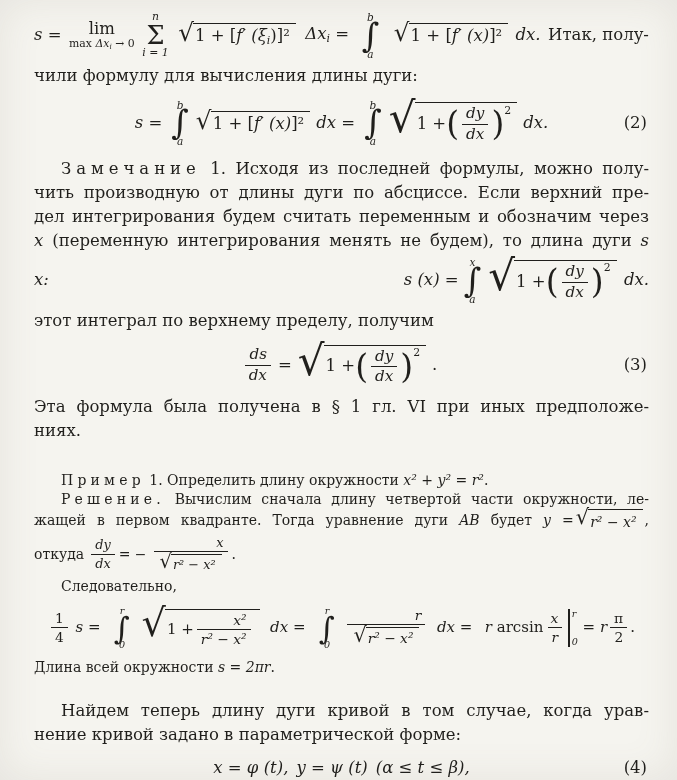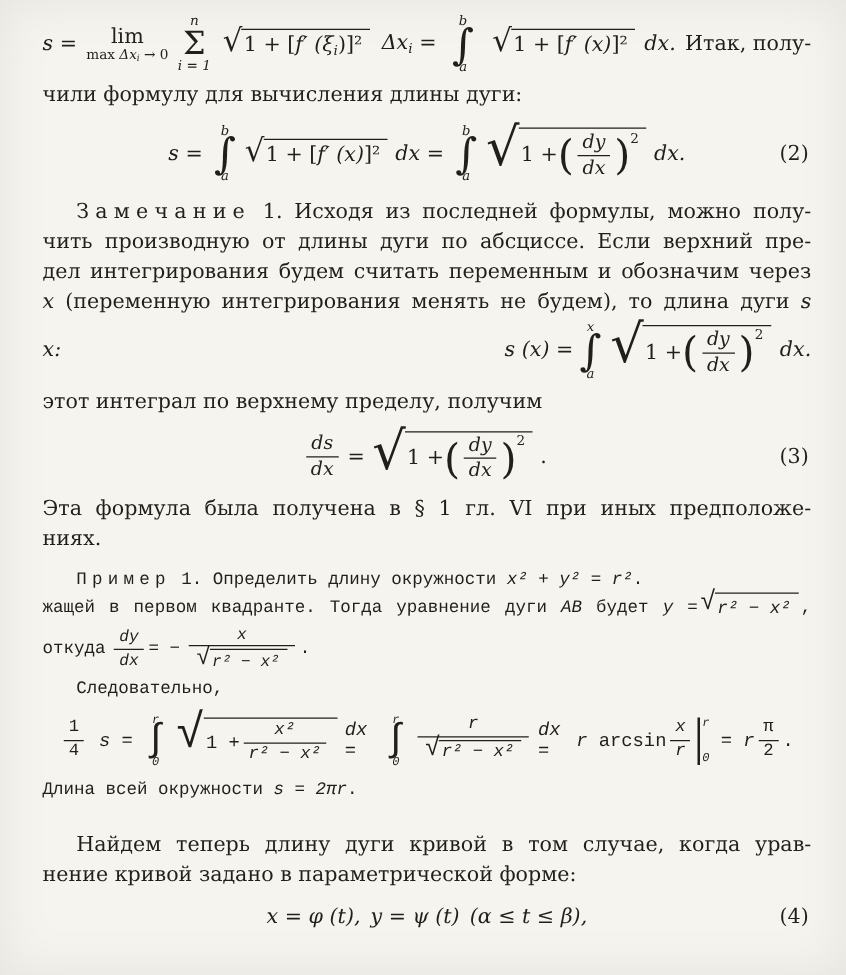--- a/index.html
+++ b/index.html
@@ -37,42 +37,42 @@
   .int { display:inline-flex; flex-direction:column; align-items:center; line-height:1; margin:0 5px; vertical-align:middle; }
   .il { font-size:0.64em; font-style:italic; }
   .isym { font-size:2.05em; line-height:0.78; font-style:normal; }
 
   .sqrt { display:inline-flex; align-items:flex-start; white-space:nowrap; margin:0 2px; vertical-align:middle; }
   .rad { font-style:normal; line-height:1; margin-right:-1px; }
   .sqrt .rad { font-size:1.5em; transform:translateY(-0.10em); }
   .sqrt.big .rad { font-size:2.55em; transform:translateY(-0.12em); }
   .vinc { border-top:1.5px solid currentColor; padding:3px 6px 0 2px; display:inline-flex; align-items:center; }
 
-  .frac { display:inline-flex; flex-direction:column; align-items:center; line-height:1.05; margin:0 3px; font-size:0.92em; vertical-align:middle; }
+  .frac { display:inline-flex; flex-direction:column; align-items:flex-end; line-height:1.05; margin:0 3px; font-size:0.92em; vertical-align:middle; }
   .fn { padding:0 4px 2px; display:inline-flex; align-items:center; }
   .fd { border-top:1.4px solid currentColor; padding:2px 4px 0; display:inline-flex; align-items:center; }
 
   .pgroup { display:inline-flex; align-items:center; }
   .bigp { font-size:2em; font-style:normal; line-height:0.8; }
   .psup { font-size:0.66em; align-self:flex-start; margin-top:-0.15em; font-style:normal; }
 
   .sb { font-size:0.66em; vertical-align:-0.30em; font-style:italic; }
 
   .eval { display:inline-flex; height:2.5em; margin-left:3px; vertical-align:middle; }
   .vbar { width:1.5px; background:currentColor; }
   .elims { display:flex; flex-direction:column; justify-content:space-between; font-size:0.64em; font-style:italic; padding-left:2px; line-height:1; }
 
   .sec-p1-eq { margin-top:2px; }
   .sec-p1-l2 { margin-top:4px; }
   .sec-eq2 { margin:12px 0 10px; }
   .sec-p2 { margin-top:8px; }
   .sec-p2 .fline { margin:4px 0; }
   .sec-eq3 { margin:12px 0 8px; }
   .sec-p3 { margin-top:2px; }
-  .sec-ex { margin-top:12px; font-size:14px; line-height:19px;font-family:Liberation Mono, monospace; }
+  .sec-ex { margin-top:28px; font-size:14px; line-height:19px; }
   .sec-ex .disp { font-size:15px; margin:10px 0 8px; padding:0 10px; position:relative; justify-content:space-between; display:flex; }
   .sec-ex .l4 { margin:4px 0; line-height:1.1; display:flex; align-items:center; justify-content:flex-start; }
   .sec-ex .l4 > * { margin-right:4px; }
   .sec-p4 { margin-top:22px; }
   .sec-eq4 { margin-top:12px; }
 </style>
 </head>
 <body>
 
 <div class="page">
@@ -203,20 +203,21 @@
     <span class="eqlabel">(3)</span>
   </div>
 
   <div class="sec-p3">
     <div class="line full">Эта формула была получена в § 1 гл. VI при иных предположе-</div>
     <div class="line">ниях.</div>
   </div>
 
   <div class="sec-ex">
     <div class="line indent"><span class="spaced">Пример</span> <span>1. Определить длину окружности</span> <span class="m">x² + y² = r²</span><span>.</span></div>
+    <div class="line full indent"><span class="spaced">Решение.</span> <span>Вычислим сначала длину четвертой части окружности, ле-</span></div>
     <div class="line full"><span>жащей в первом квадранте. Тогда уравнение дуги</span> <span class="m">AB</span> <span>будет</span> <span class="m">y =</span><span class="sqrt">
           <span class="rad">√</span>
           <span class="vinc m">r² − x²</span>
         </span><span>,</span></div>
     <div class="l4">
       <span class="rm">откуда</span>
       <span class="frac m">
           <span class="fn">dy</span>
           <span class="fd">dx</span>
         </span>

